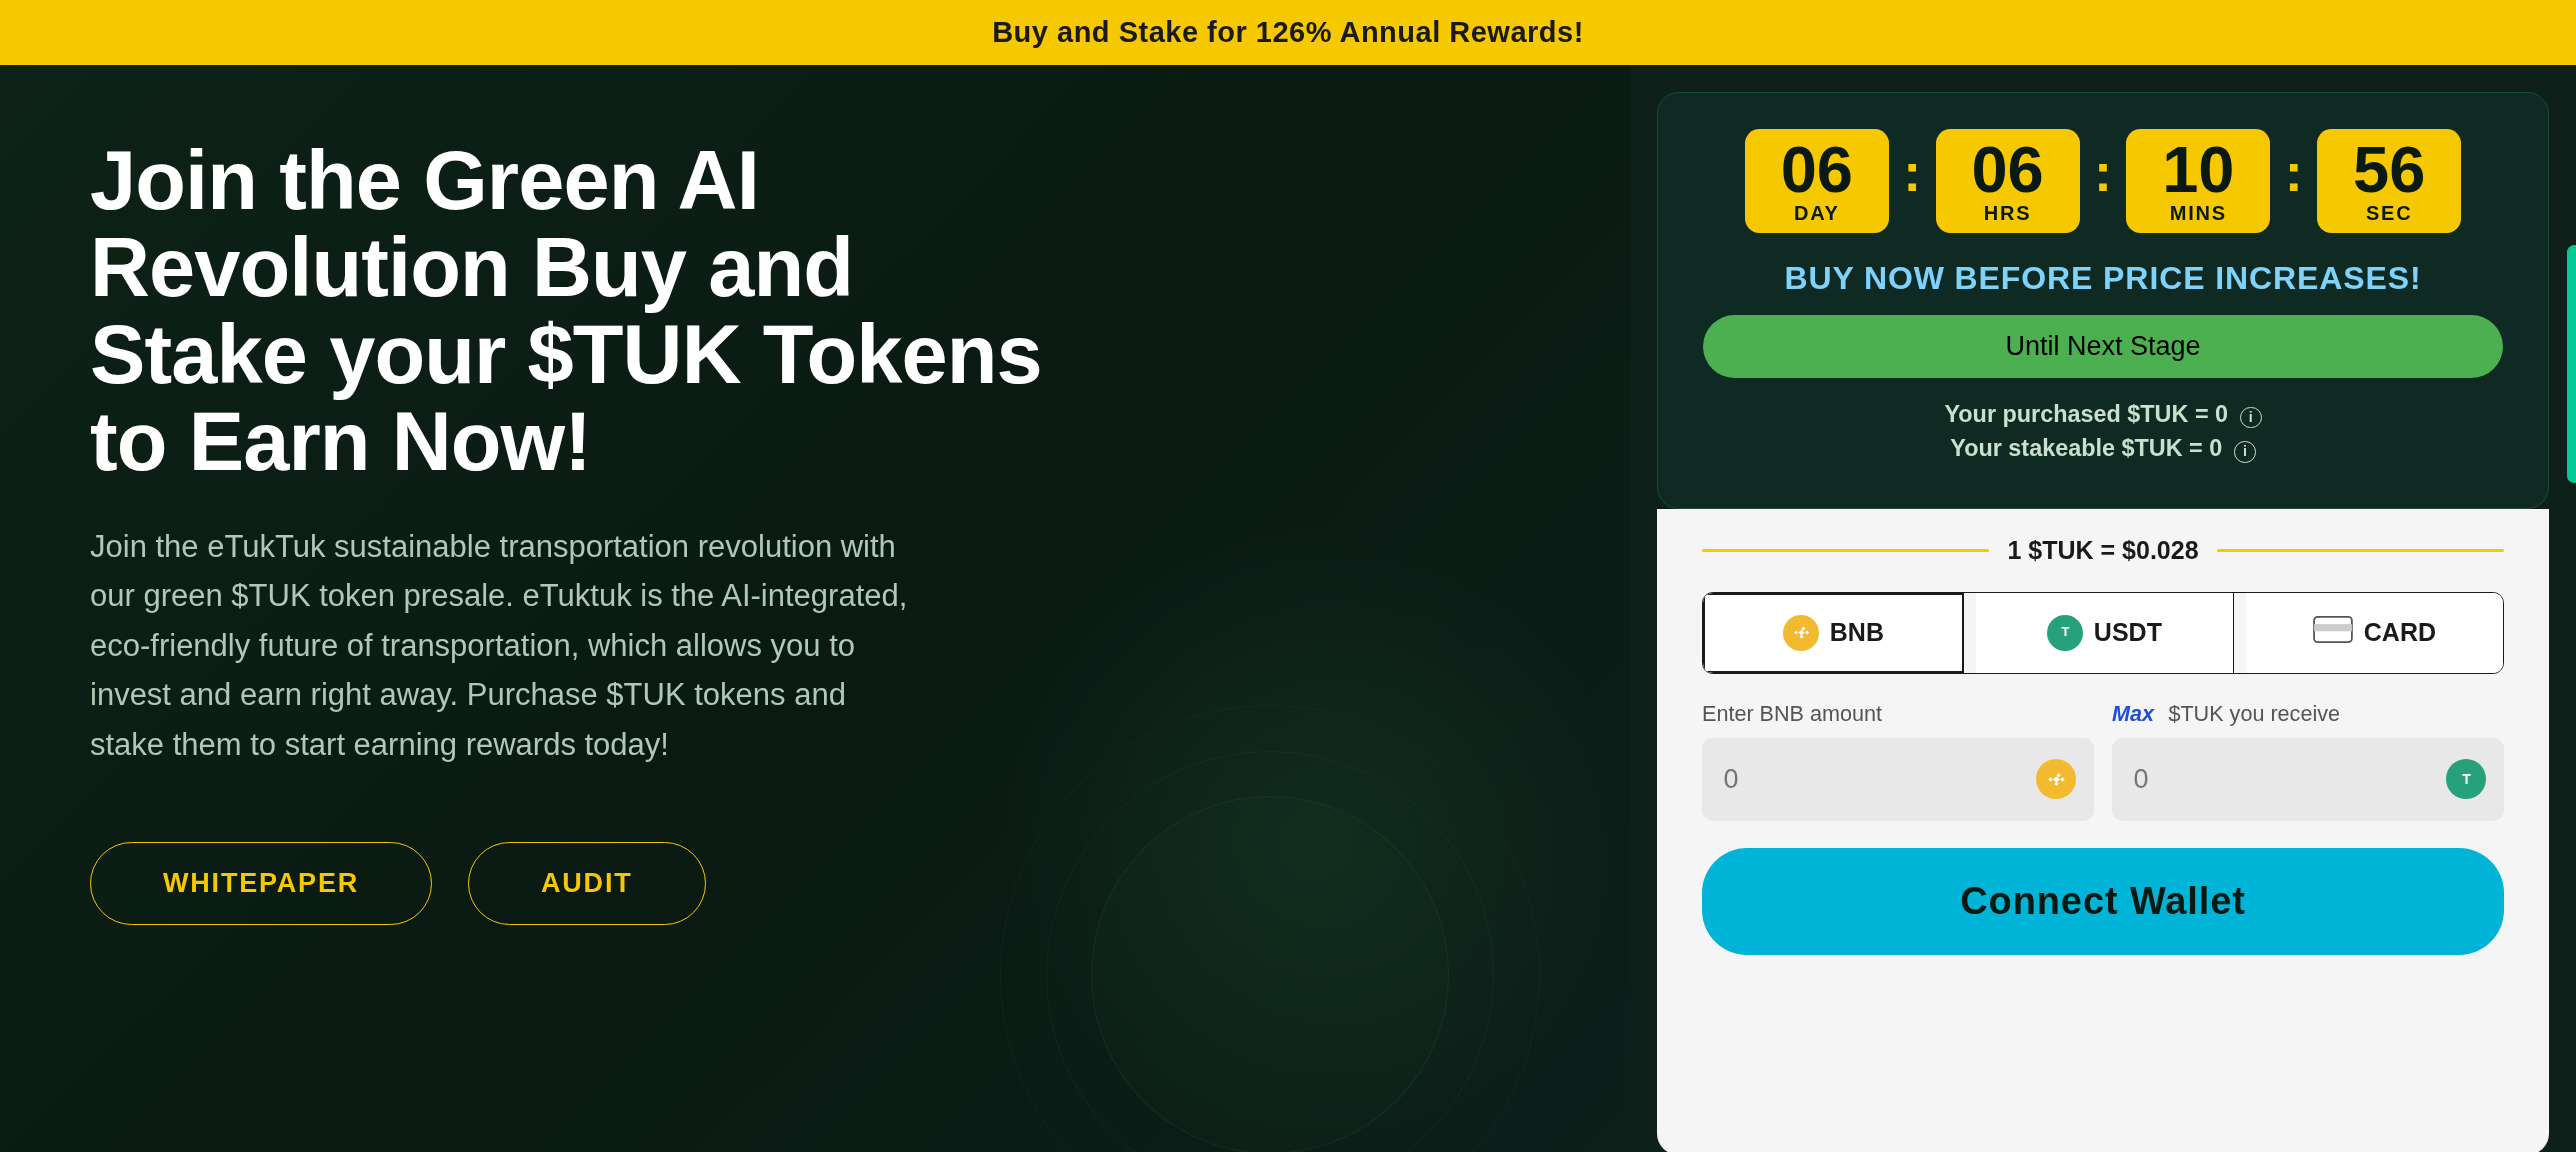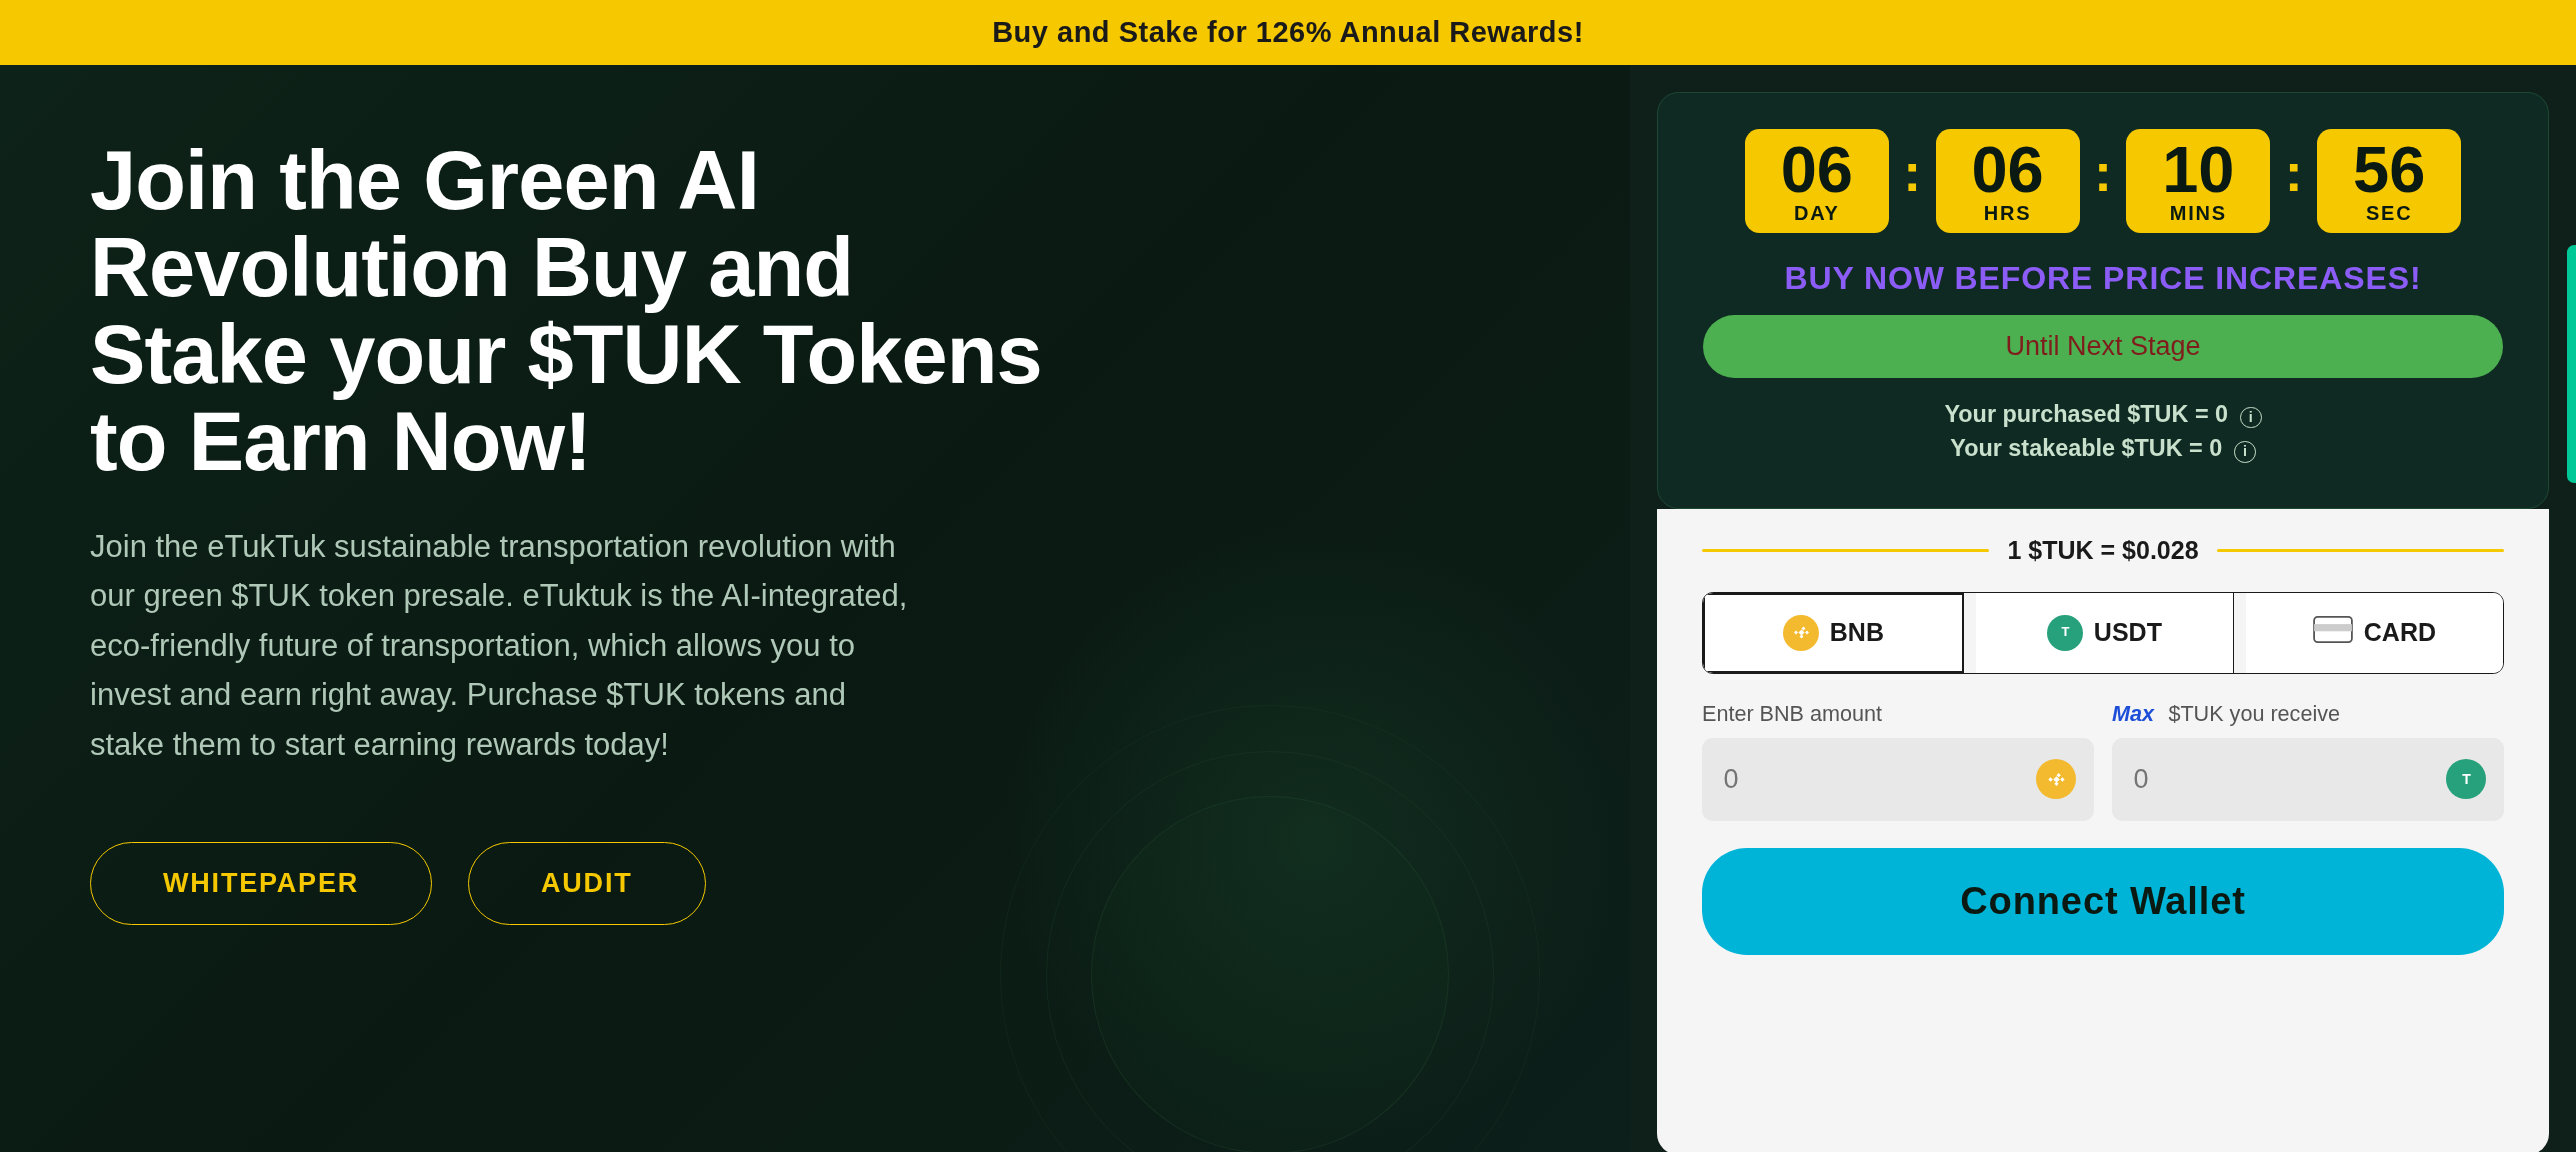--- a/index.html
+++ b/index.html
@@ -192,32 +192,32 @@
       font-size: 54px;
       font-weight: 900;
       color: #f5c800;
       margin-bottom: 18px;
     }
 
     .buy-now-text {
       text-align: center;
       font-size: 32px;
       font-weight: 900;
-      color: #8b5cf6;
+      color: #7dd3fc;
       margin-bottom: 18px;
       letter-spacing: 0.9px;
     }
 
     .until-next-stage-bar {
       background: #4caf50;
       border-radius: 45px;
       text-align: center;
       padding: 16px 0;
       font-size: 27px;
-      color: #7f1d1d;
+      color: #000000;
       font-weight: 500;
       margin-bottom: 22.5px;
     }
 
     .stats-area {
       text-align: center;
       margin-bottom: 9px;
     }
 
     .stats-area p {

